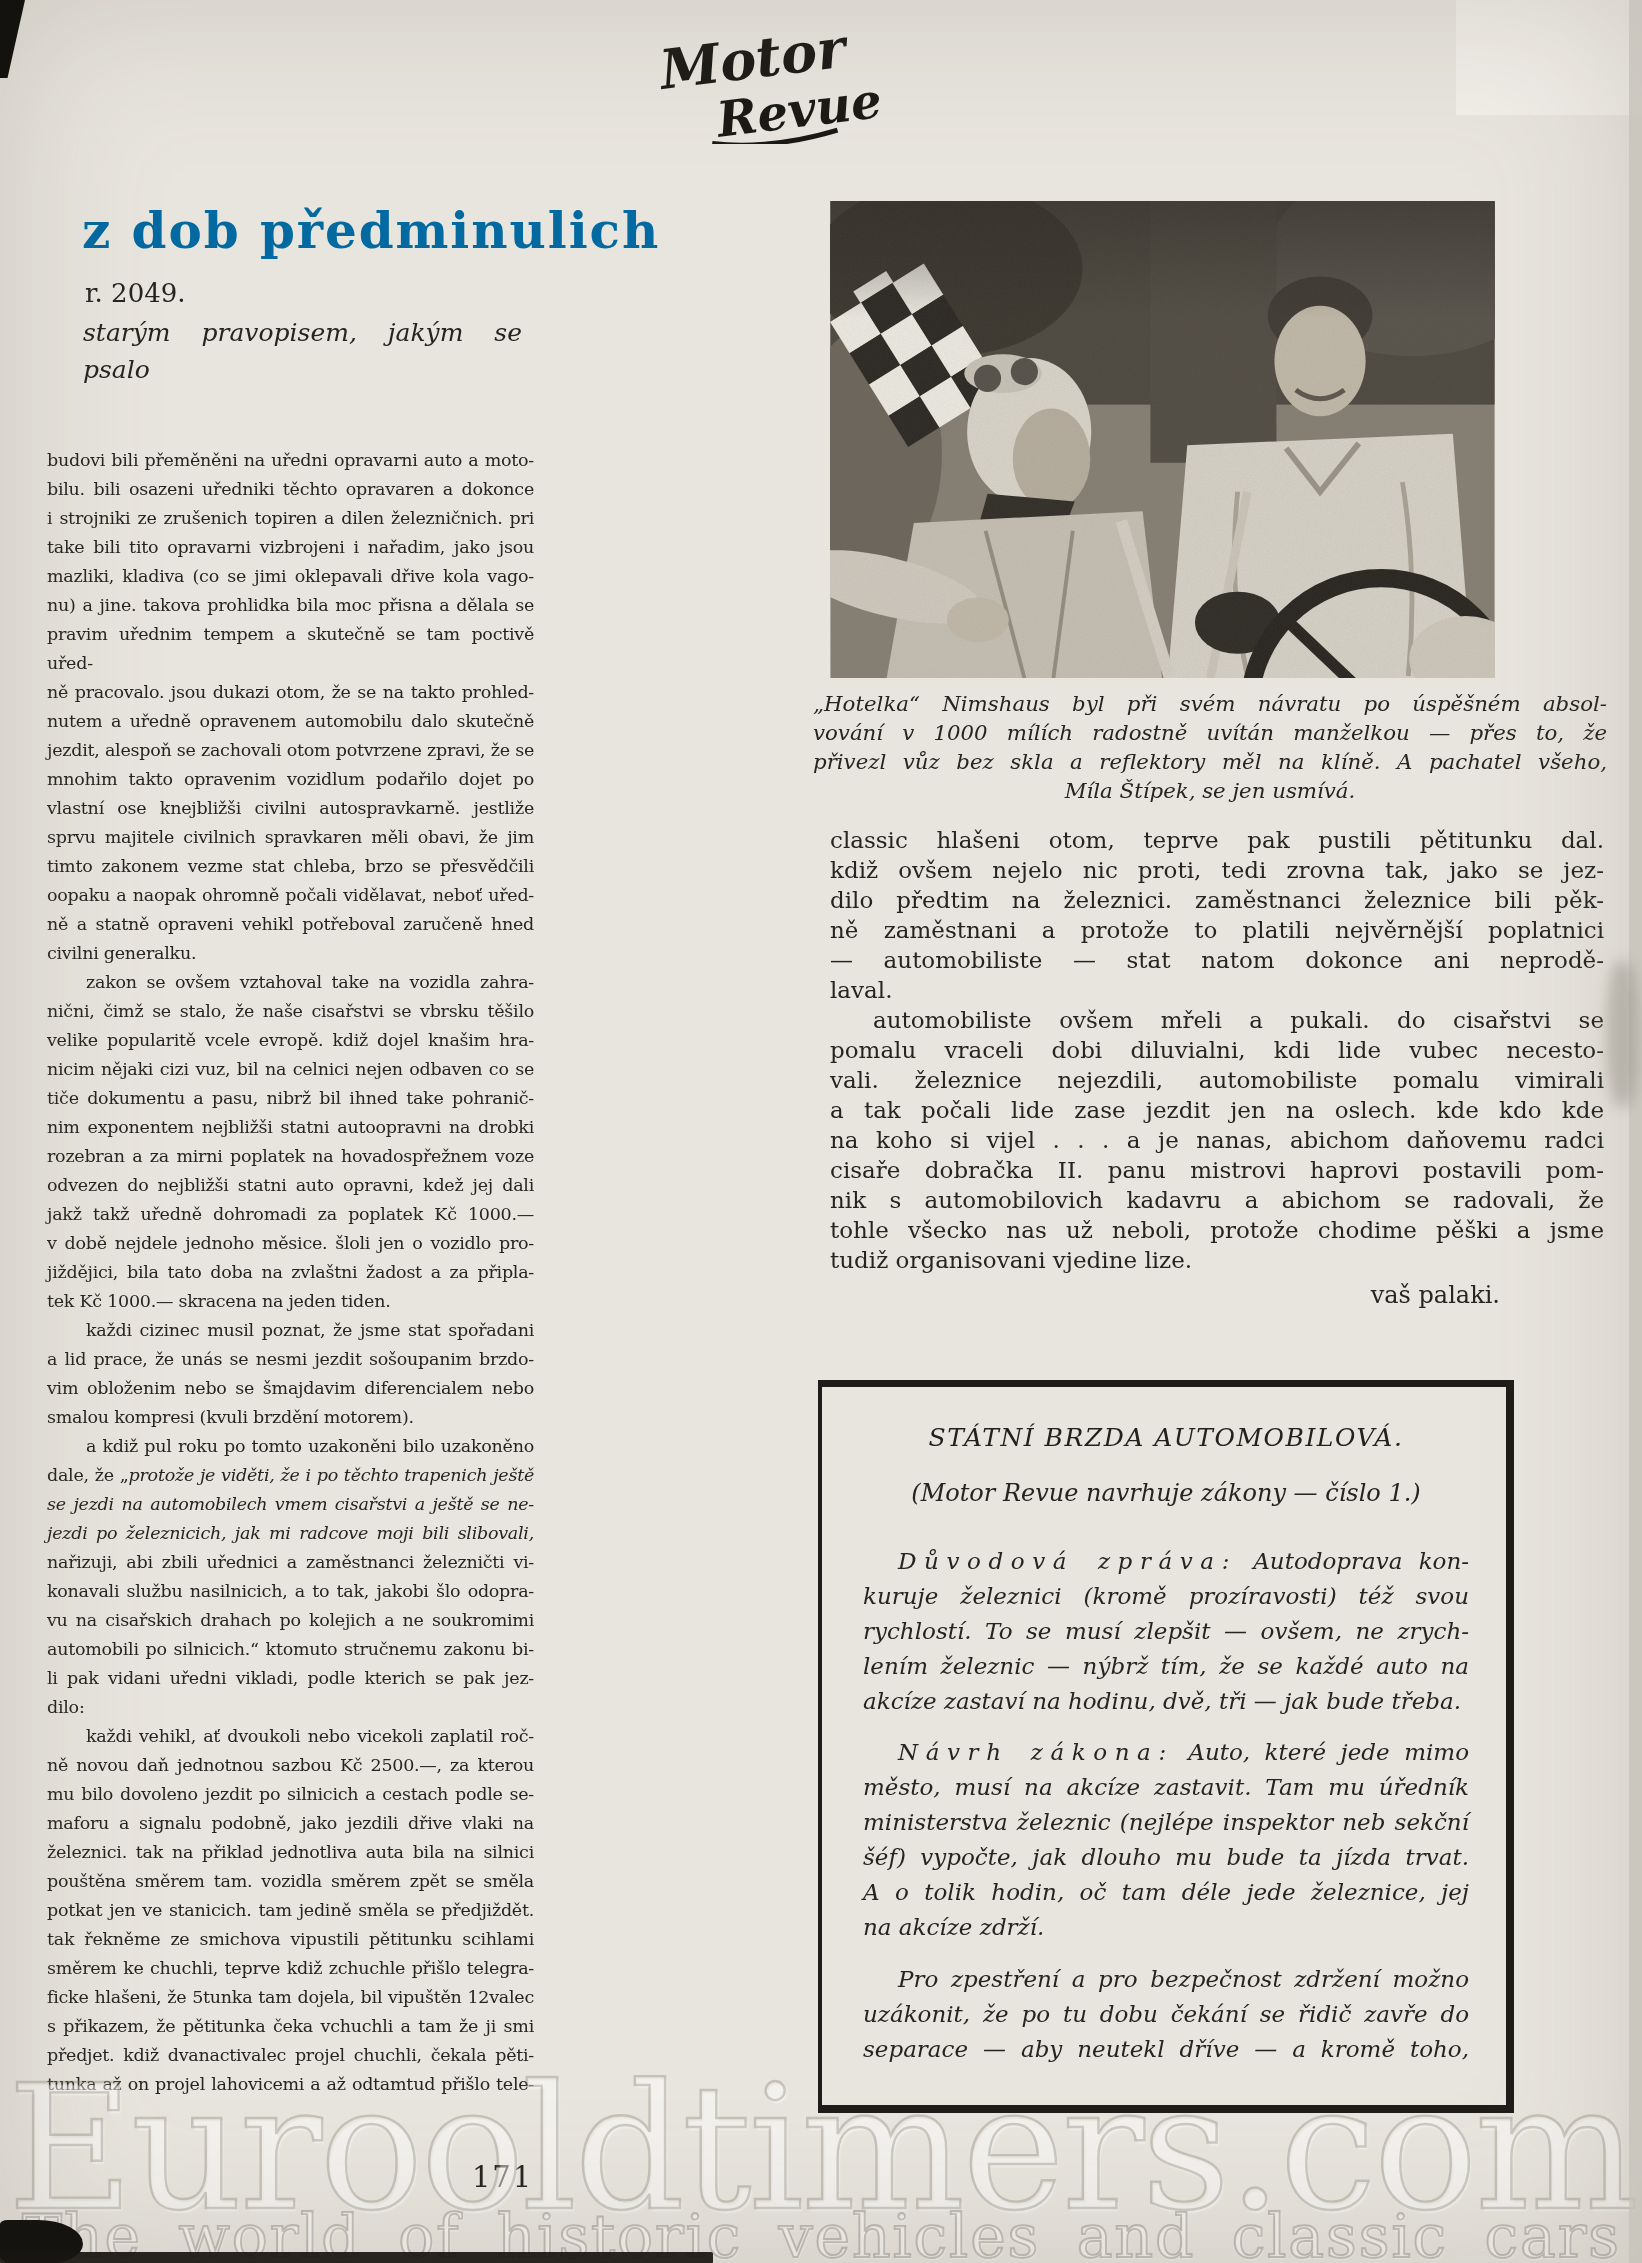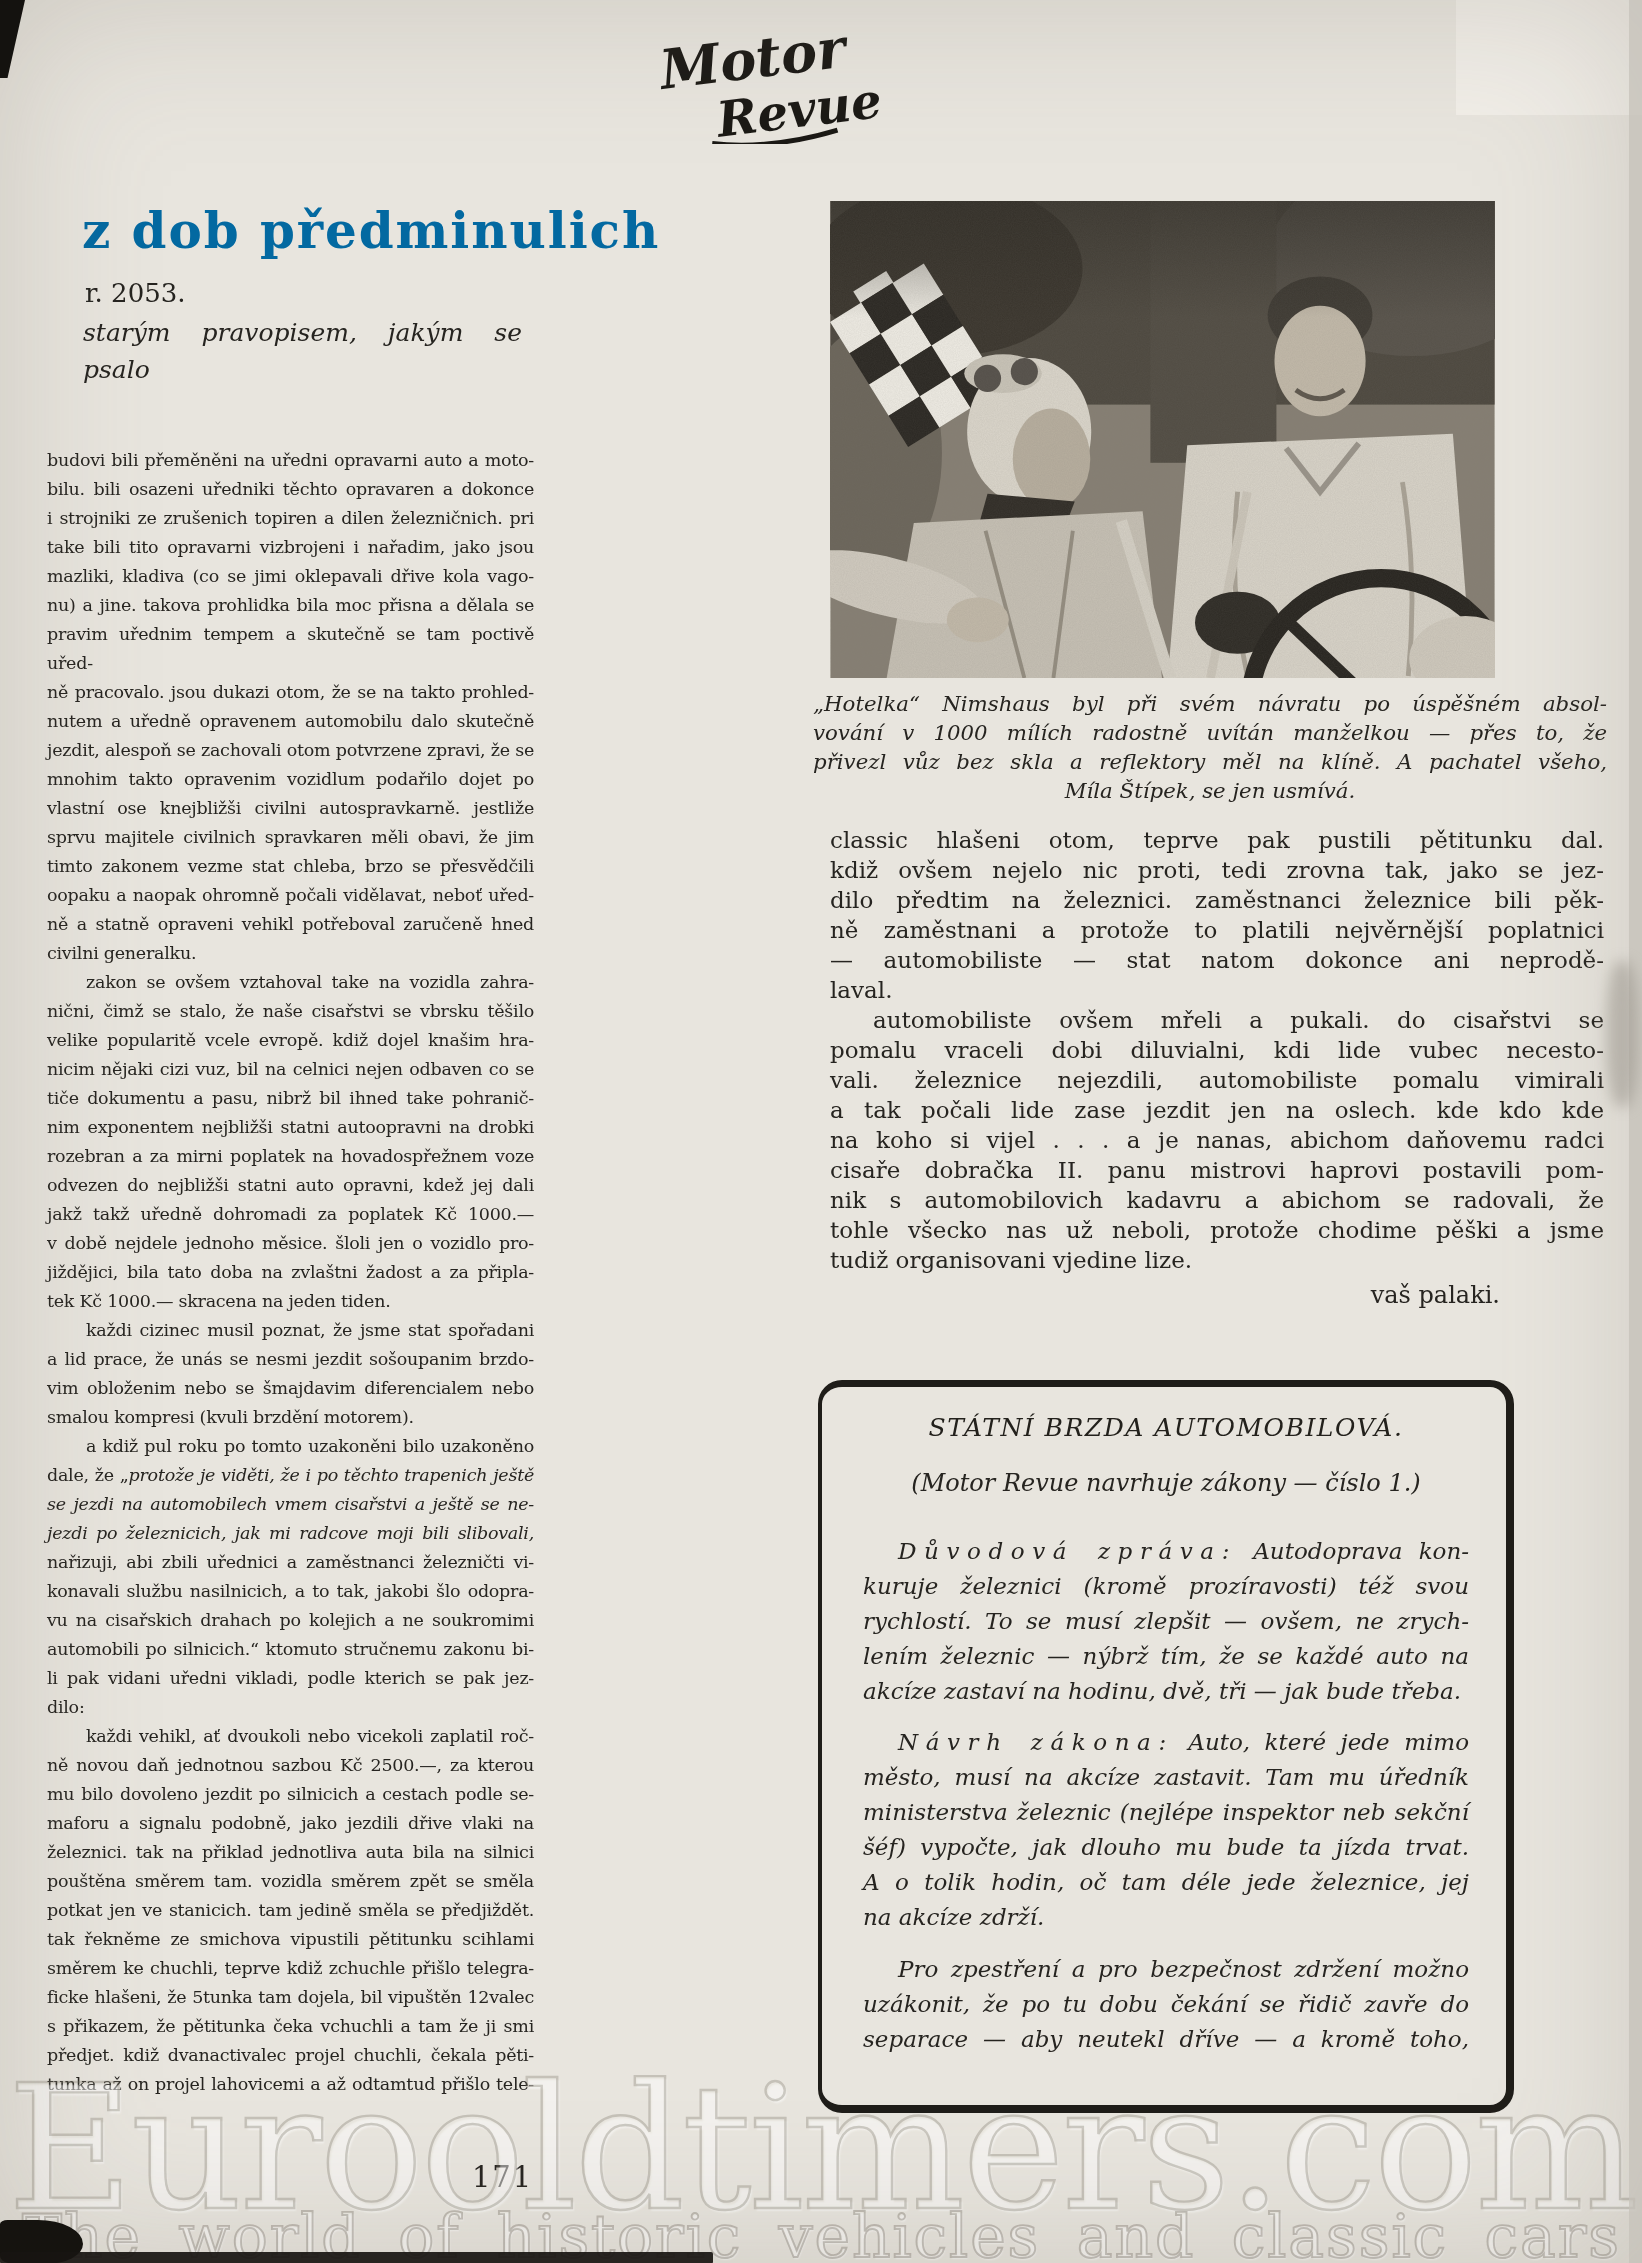--- a/index.html
+++ b/index.html
@@ -41,21 +41,21 @@
   .i{font-style:italic;}
   .sp{letter-spacing:.33em;}
   .signoff{left:830px;top:1281px;width:670px;text-align:right;font-size:24px;z-index:2;}
   
   .photo{left:830px;top:201px;width:665px;height:477px;z-index:2;}
   .caption{left:813px;top:689px;width:794px;font-size:21.3px;font-style:italic;line-height:29px;z-index:2;}
   .caption .ln.last{text-align-last:center;}
   
   .law-box{left:818px;top:1380px;width:696px;height:733px;box-sizing:border-box;
     border-style:solid;border-color:#1f1d19;border-width:7.8px 8.7px 8.7px 4.9px;
-    padding:12px 37px 0 41px;overflow:hidden;font-style:italic;z-index:2;border-radius:24px;}
+    padding:22px 37px 0 41px;overflow:hidden;font-style:italic;z-index:2;}
   .box-title{text-align:center;font-size:25px;letter-spacing:1.5px;margin-top:13.6px;color:#23211c;}
   .box-subtitle{text-align:center;font-size:24px;margin-top:27px;}
   .box-paras{margin-top:37px;font-size:23px;line-height:35px;}
   .box-paras .para{margin:0 0 16.5px 0;}
   .box-paras .para.ind .ln:first-child{text-indent:35px;}
   
   .pageno{left:472px;top:2160px;font-size:29px;letter-spacing:1.9px;z-index:2;}
   .wm-main{left:-7.8px;top:2047px;width:1659px;text-align:center;white-space:nowrap;
     font-size:173px;letter-spacing:-2.9px;color:transparent;z-index:5;opacity:.85;
     -webkit-text-stroke:2.4px rgba(124,117,105,.38);
@@ -77,21 +77,21 @@
   <svg width="262" height="126" viewBox="0 0 270 130">
     <g fill="#1b1915" font-family="DejaVu Serif, Liberation Serif, serif" font-style="italic" font-weight="bold" transform="rotate(-7 135 65)">
       <text x="26" y="60" font-size="56">Motor</text>
       <text x="78" y="116" font-size="50">Revue</text>
       <path d="M70 122 q60 14 130 2" stroke="#1b1915" stroke-width="5" fill="none"></path>
     </g>
   </svg>
 </div>
 
 <h1 class="abs title">z dob předminulich</h1>
-<div class="abs dateline">r. 2053.</div>
+<div class="abs dateline">r. 2049.</div>
 <div class="abs intro">
   <span class="iline">starým pravopisem, jakým se psalo</span>
 </div>
 
 <div class="abs photo">
   <svg width="665" height="477" viewBox="0 0 685 492">
     <defs>
       <filter id="grain">
           <feTurbulence type="fractalNoise" baseFrequency="0.9" numOctaves="2" result="n"></feTurbulence>
         <feColorMatrix in="n" type="matrix" values="0 0 0 0 0.2 0 0 0 0 0.19 0 0 0 0 0.17 0 0 0 0.45 0"></feColorMatrix>

